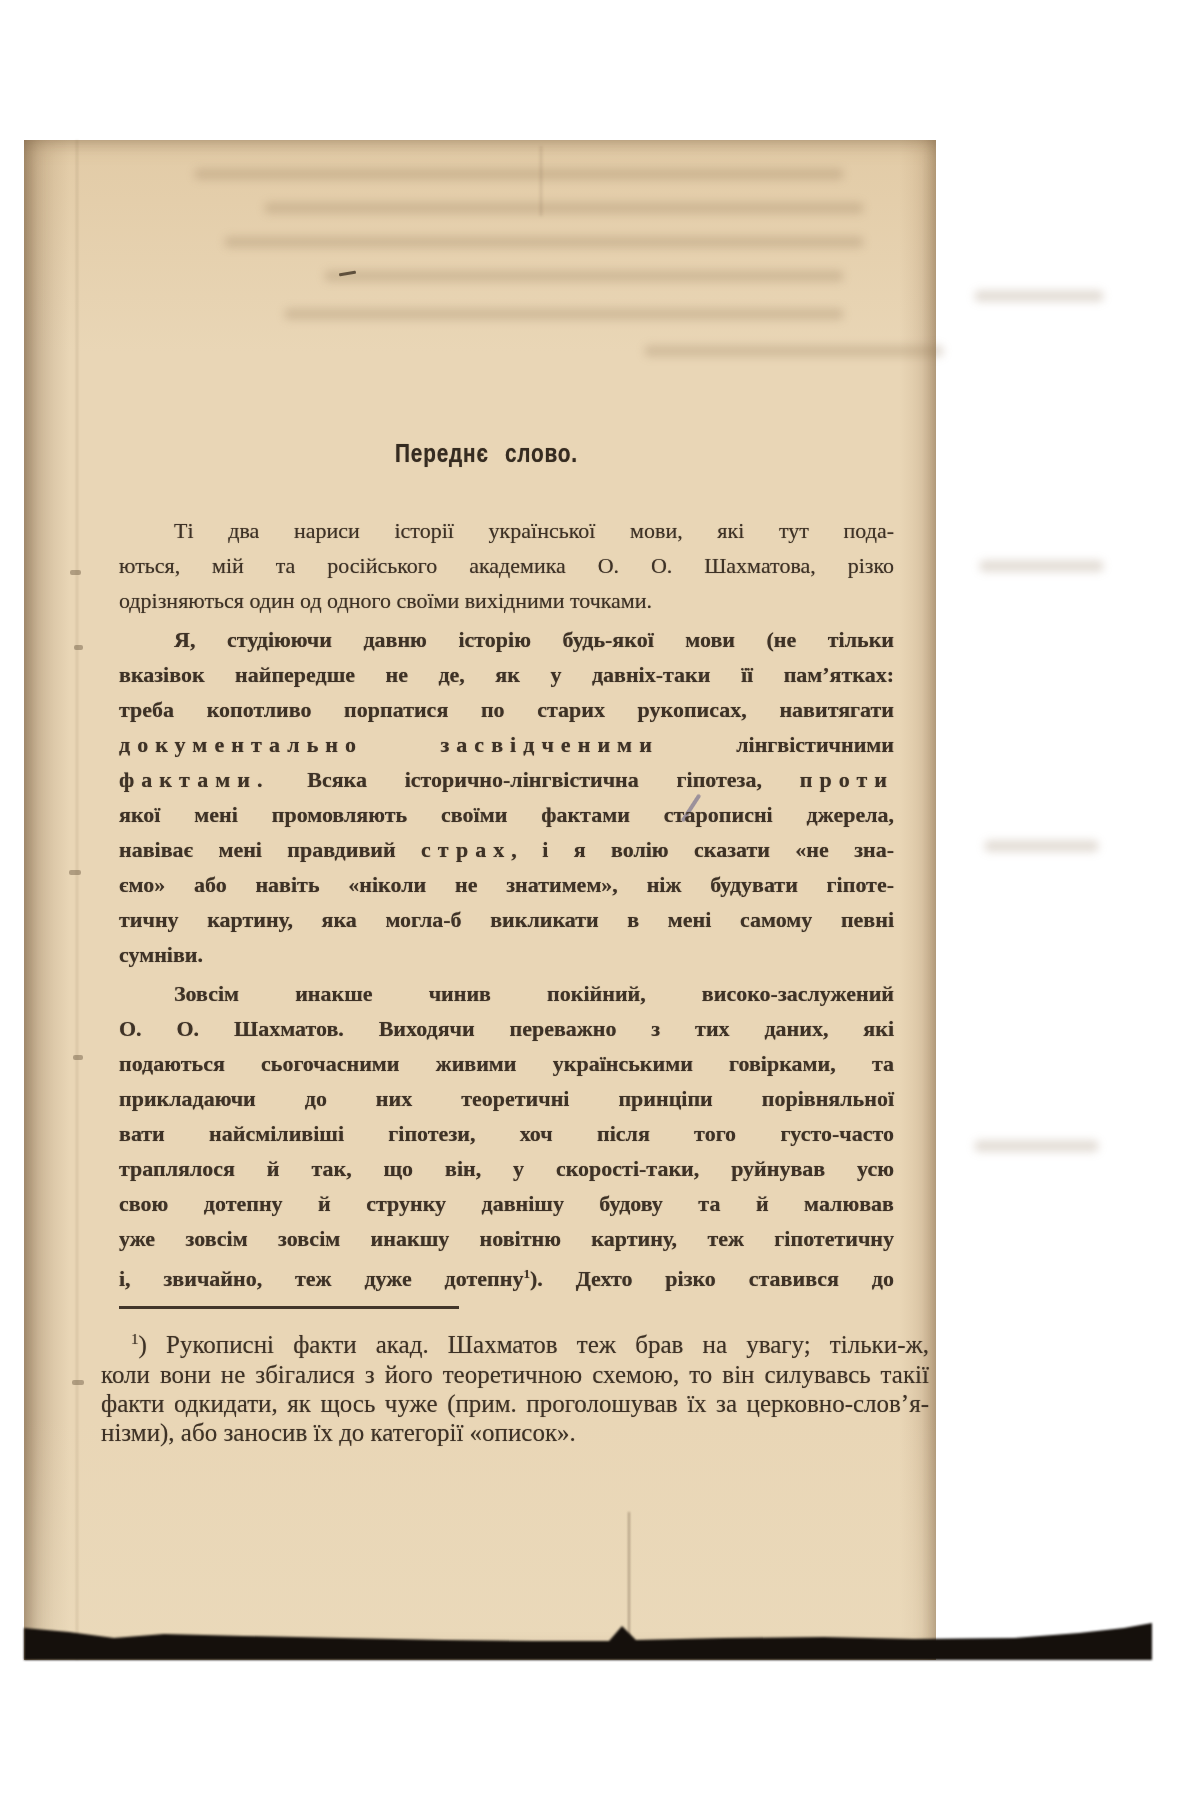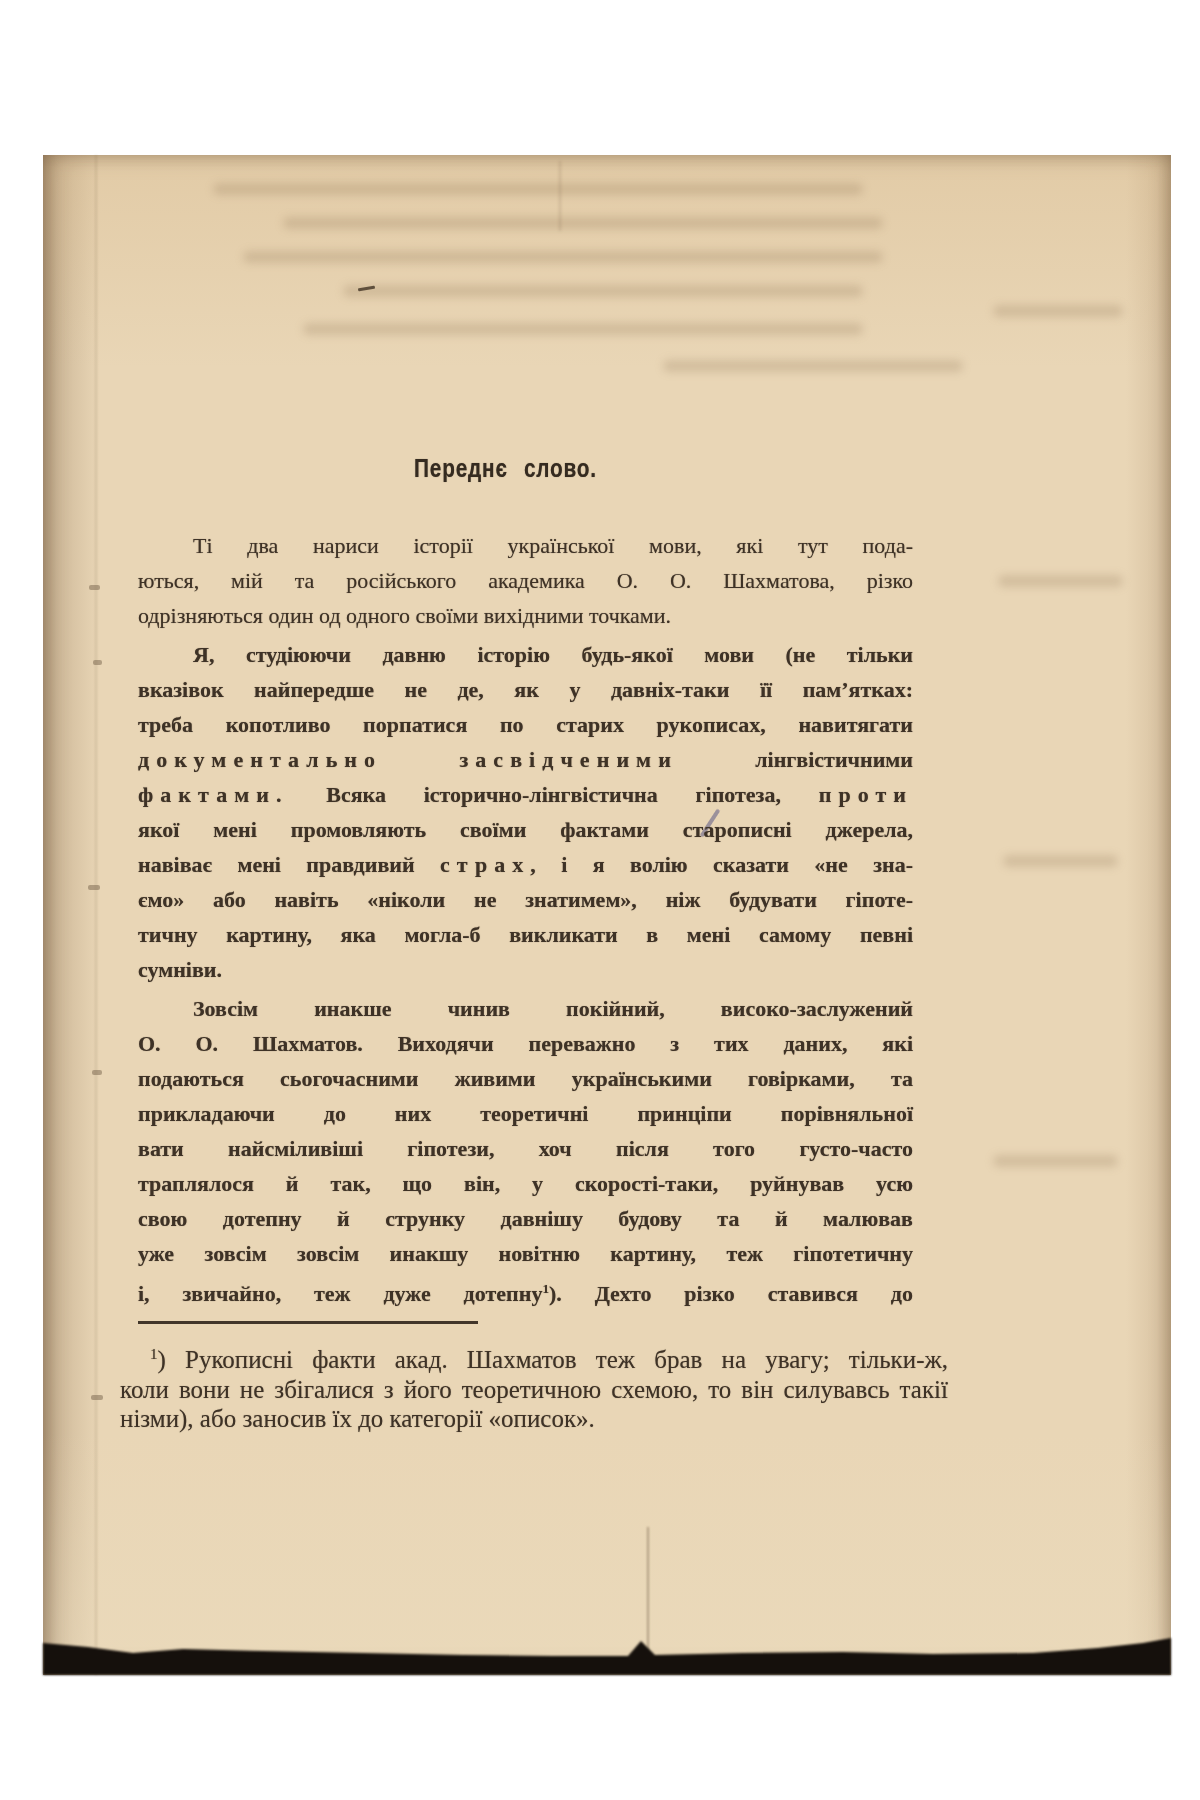--- a/index.html
+++ b/index.html
@@ -6,33 +6,32 @@
     --paper:#e9d6b6;
     --ink:#3e3226;
     --band:#15100c;
   }
   html,body{margin:0;padding:0;}
   body{
     width:1200px;height:1800px;position:relative;background:#ffffff;
     font-family:"Liberation Serif", serif;overflow:hidden;
   }
   .scan{
-    position:absolute;left:43px;top:140px;width:1128px;height:1520px;
+    position:absolute;left:24px;top:140px;width:912px;height:1520px;
     background:
       linear-gradient(180deg, rgba(205,170,120,.25) 0%, rgba(205,170,120,0) 14%),
       linear-gradient(0deg, rgba(235,220,190,.5) 0%, rgba(235,220,190,0) 16%),
       linear-gradient(90deg, rgba(110,80,50,.28) 0%, rgba(110,80,50,0) 5%),
       linear-gradient(270deg, rgba(140,105,70,.22) 0%, rgba(140,105,70,0) 4%),
       var(--paper);
     box-shadow:
       inset 14px 0 22px -10px rgba(90,65,40,.45),
       inset -12px 0 18px -9px rgba(110,85,55,.4),
       inset 0 12px 22px -12px rgba(120,95,65,.4),
       inset 0 -16px 20px -10px rgba(90,70,45,.35);
-    margin-top: 15px;
   }
   .text-block{
     position:absolute;left:95px;top:298px;width:775px;color:var(--ink);
   }
   .page-title{
     font-family:"Liberation Sans", sans-serif;
     font-weight:bold;font-size:26px;color:#352b20;
     text-align:center;letter-spacing:1px;word-spacing:12px;
     transform:scaleX(.8);transform-origin:center;
     position:relative;left:-20px;
@@ -141,20 +140,21 @@
           <div class="line"><span>траплялося й так, що він, у скорості-таки, руйнував усю</span></div>
           <div class="line"><span>свою дотепну й струнку давнішу будову та й малював</span></div>
           <div class="line"><span>уже зовсім зовсім инакшу новітню картину, теж гіпотетичну</span></div>
           <div class="line"><span>і, звичайно, теж дуже дотепну</span><span class="sup">1</span><span>). Дехто різко ставився до</span></div>
         </div>
       </div>
     <hr class="footnote-rule">
     <div class="footnote-text" id="footnote-text">
         <div class="line indent"><span class="sup">1</span><span>) Рукописні факти акад. Шахматов теж брав на увагу; тільки-ж,</span></div>
         <div class="line"><span>коли вони не збігалися з його теоретичною схемою, то він силувавсь такії</span></div>
+        <div class="line"><span>факти одкидати, як щось чуже (прим. проголошував їх за церковно-слов’я-</span></div>
         <div class="line last"><span>нізми), або заносив їх до категорії «описок».</span></div>
       </div>
   </div>
 
   <svg class="bottom-band" viewBox="0 0 1128 42" preserveAspectRatio="none">
     <path fill="#15100c" d="M0,42 L0,10 L45,14 L90,20 L140,16 L220,18 L320,20 L420,22 L510,23 L585,23 L598,8 L612,22 L700,20 L800,19 L890,21 L990,20 L1055,15 L1100,10 L1128,5 L1128,42 Z"></path>
   </svg>
 </div>
 
 </body></html>

